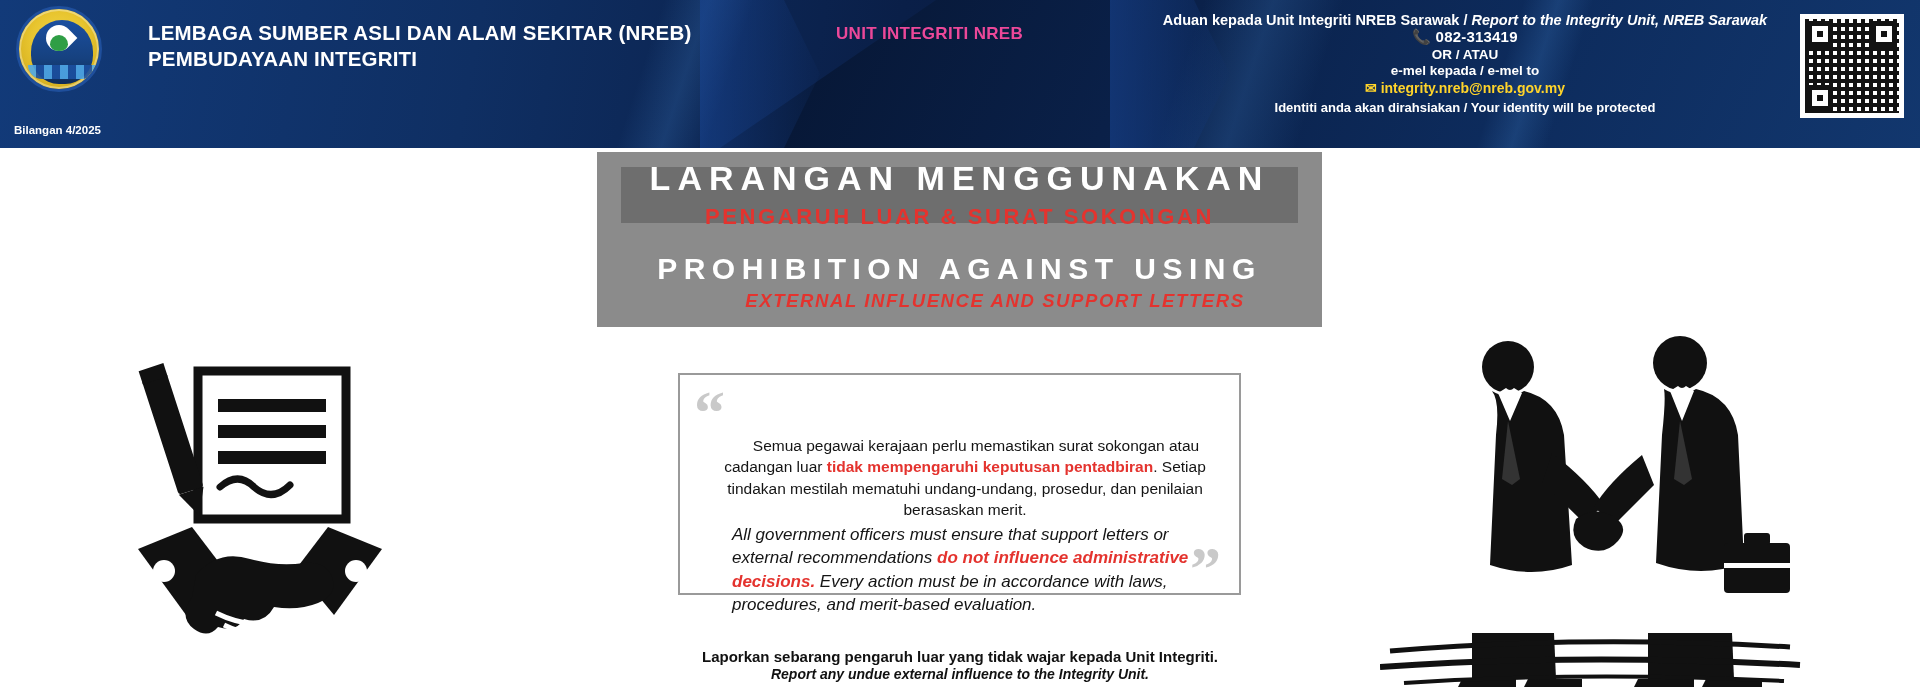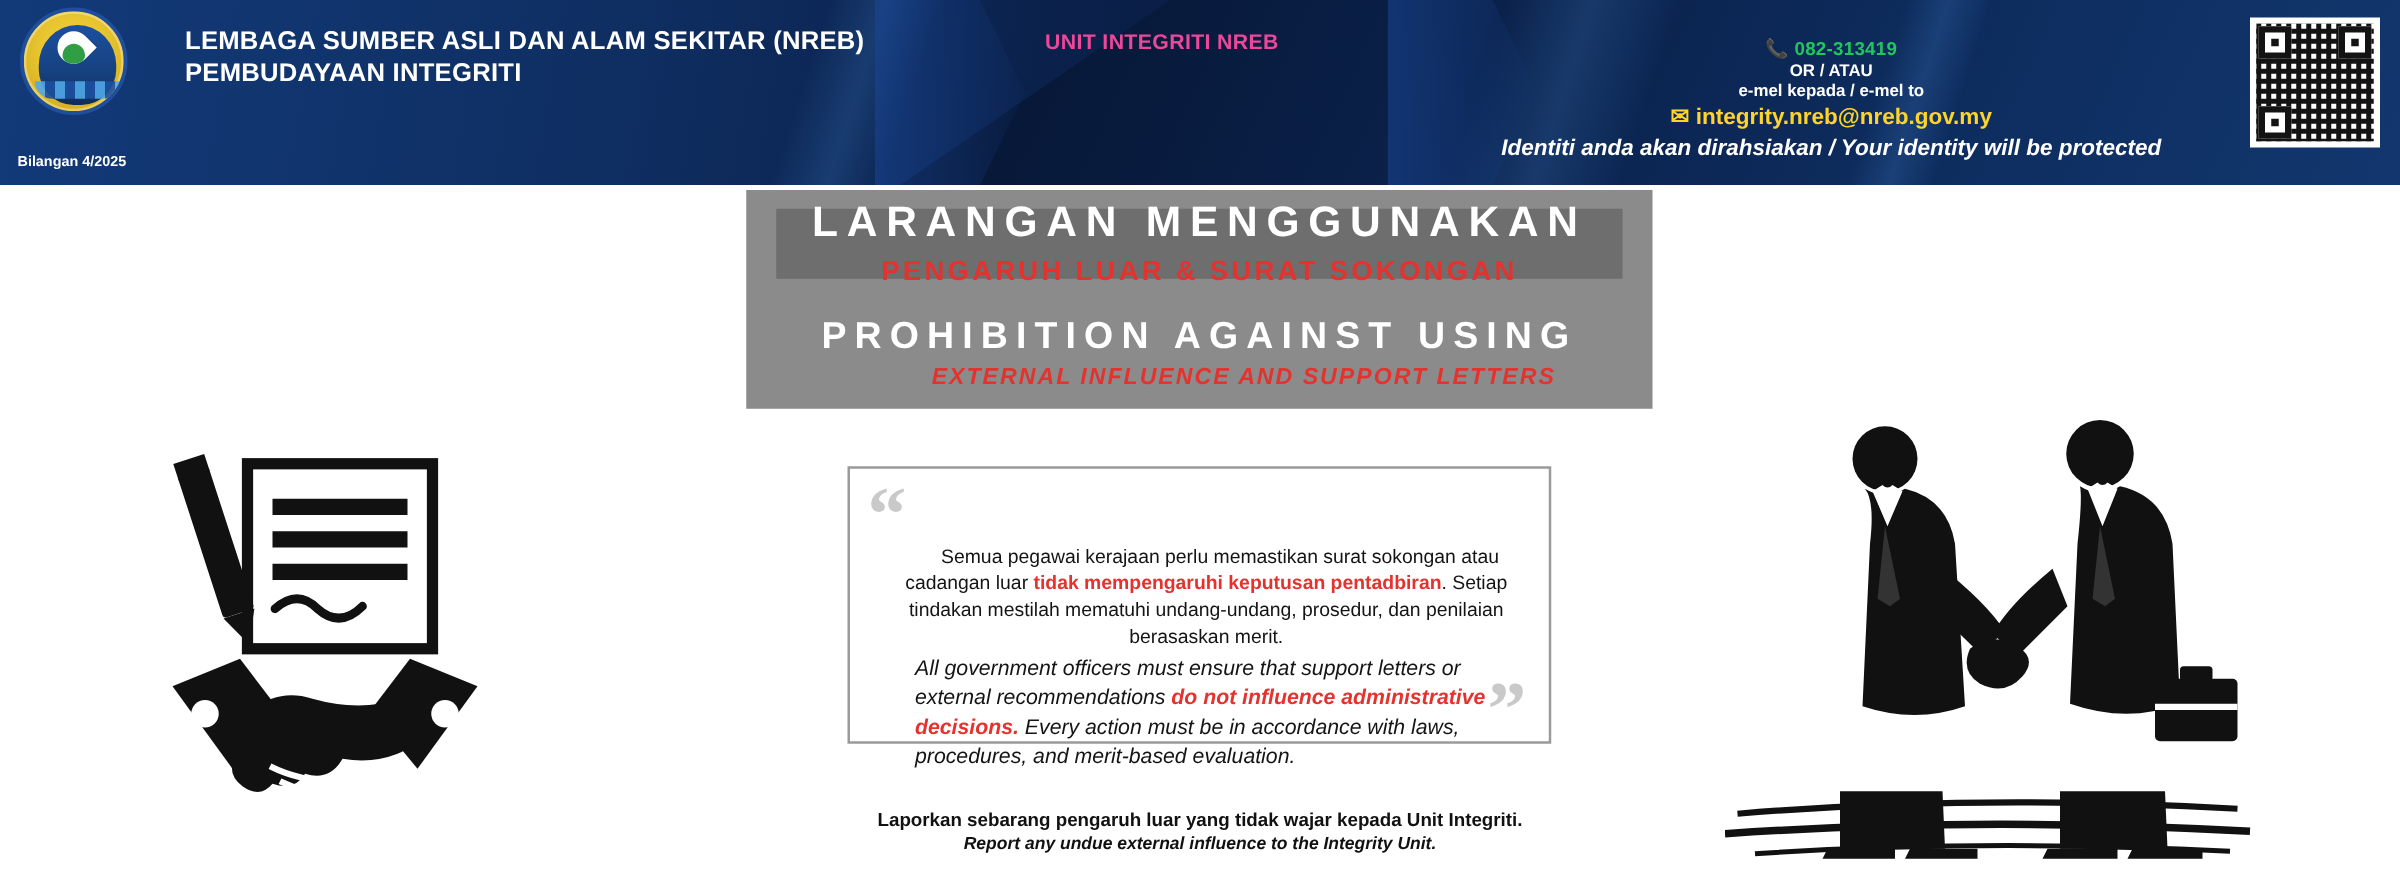--- a/index.html
+++ b/index.html
@@ -92,27 +92,27 @@
     color: #ec4899; font-size: 17px; font-weight: bold; letter-spacing: .3px;
   }
 
   .report-block {
     position: absolute; left: 1155px; top: 12px; width: 620px;
     text-align: center; color: #ffffff;
   }
   .report-line1 { font-size: 14.5px; font-weight: bold; }
   .report-line1 .ital { font-style: italic; font-weight: bold; }
   .report-phone {
-    margin-top: 18px; font-size: 15px; font-weight: bold; color: #22c55e;
+    margin-top: 0; font-size: 15px; font-weight: bold; color: #ffffff;
     letter-spacing: .2px;
   }
   .report-or { margin-top: 1px; font-size: 13.5px; font-weight: bold; }
   .report-email-label { margin-top: 1px; font-size: 13.5px; font-weight: bold; }
-  .report-email { margin-top: 2px; font-size: 18px; font-weight: bold; color: #ffd42a; }
-  .report-note { margin-top: 4px; font-size: 18px; font-style: italic; font-weight: bold; }
+  .report-email { margin-top: 2px; font-size: 14px; font-weight: bold; color: #ffd42a; }
+  .report-note { margin-top: 4px; font-size: 13px; font-weight: bold; }
 
   .qr {
     position: absolute; right: 16px; top: 14px;
     width: 104px; height: 104px; background: #ffffff; padding: 5px;
   }
   .qr-grid {
     width: 94px; height: 94px;
     background-image:
       linear-gradient(90deg, #000 50%, transparent 50%),
       linear-gradient(0deg, #000 50%, transparent 50%);
@@ -226,20 +226,25 @@
   <div class="brand">
     <div>LEMBAGA SUMBER ASLI DAN ALAM SEKITAR (NREB)</div>
     <div>PEMBUDAYAAN INTEGRITI</div>
   </div>
 
   <div class="bilangan">Bilangan 4/2025</div>
 
   <div class="unit-title">UNIT INTEGRITI NREB</div>
 
   <div class="report-block">
+    <div class="report-line1">
+      <span>Aduan kepada Unit Integriti NREB Sarawak</span>
+      <span>/</span>
+      <span class="ital">Report to the Integrity Unit, NREB Sarawak</span>
+    </div>
     <div class="report-phone">
       <span>📞</span>
       <span>082-313419</span>
     </div>
     <div class="report-or">OR / ATAU</div>
     <div class="report-email-label">e-mel kepada / e-mel to</div>
     <div class="report-email">
       <span>✉</span>
       <span>integrity.nreb@nreb.gov.my</span>
     </div>

